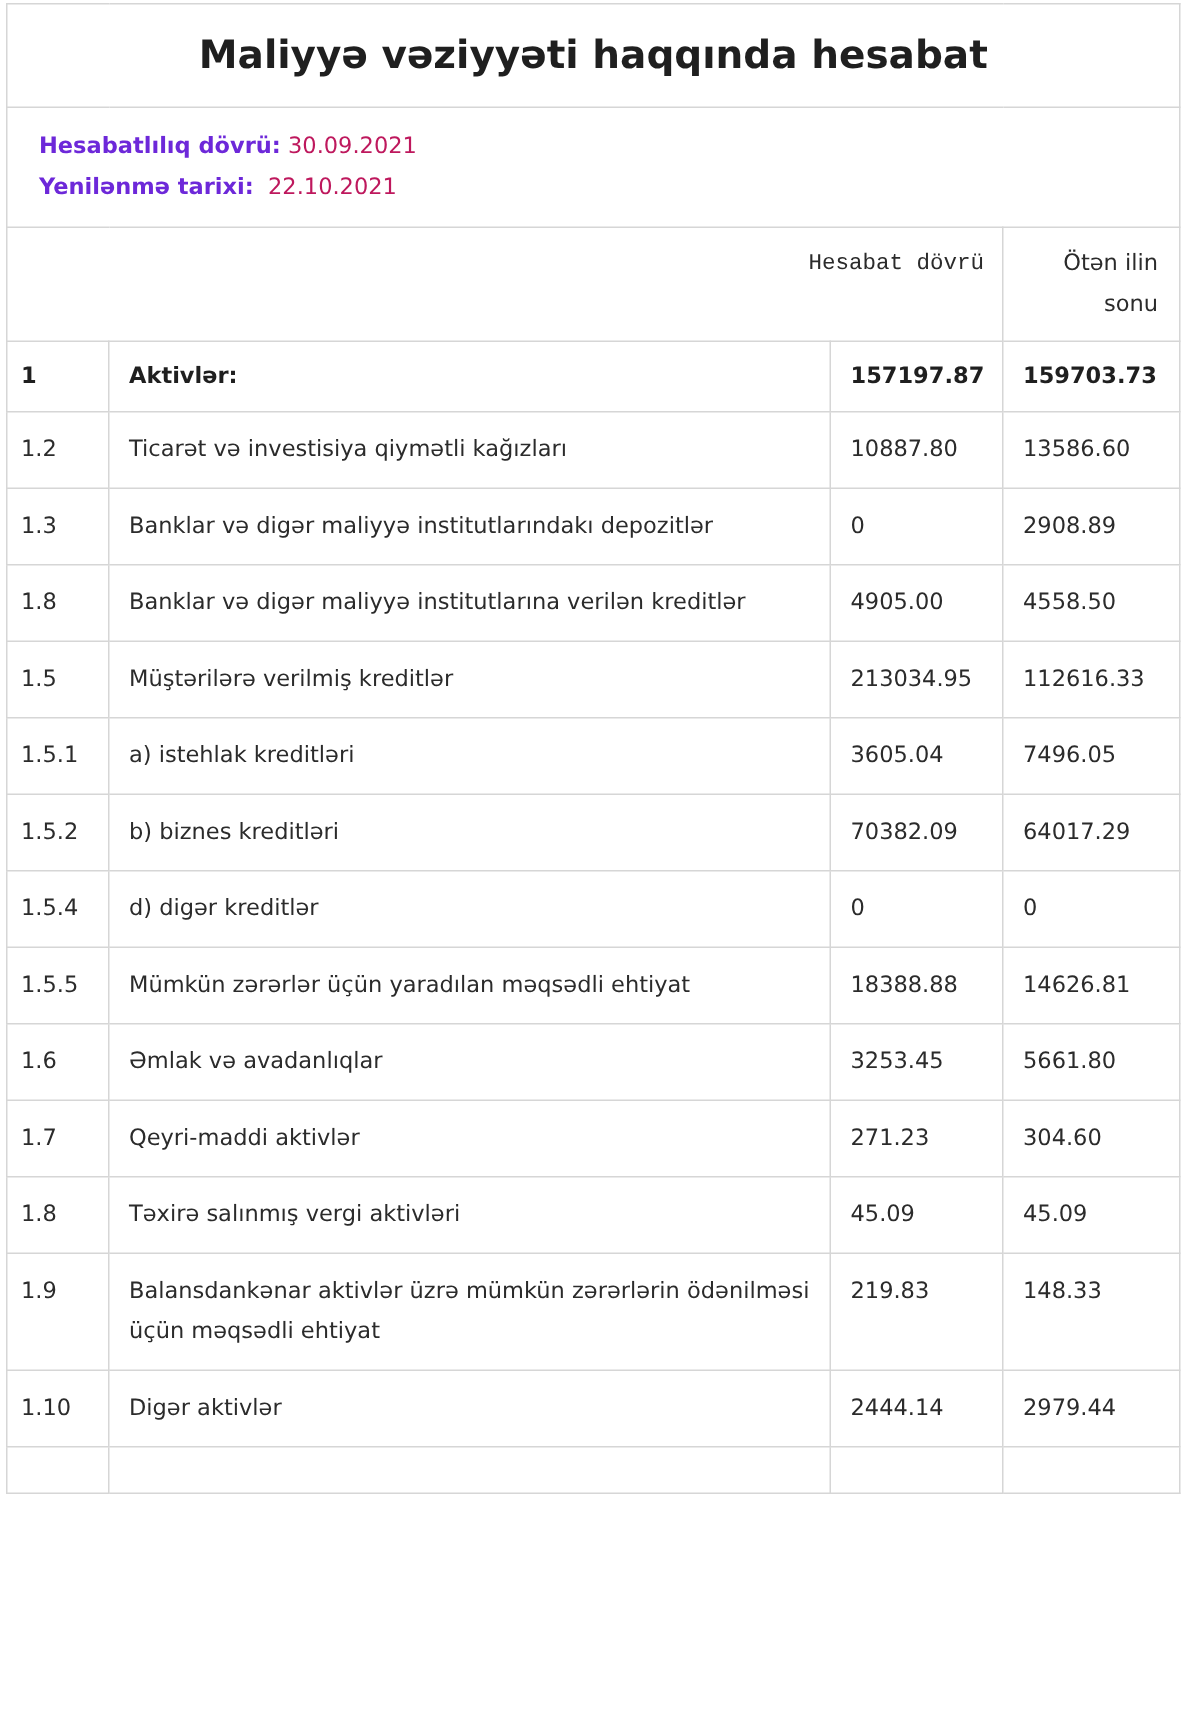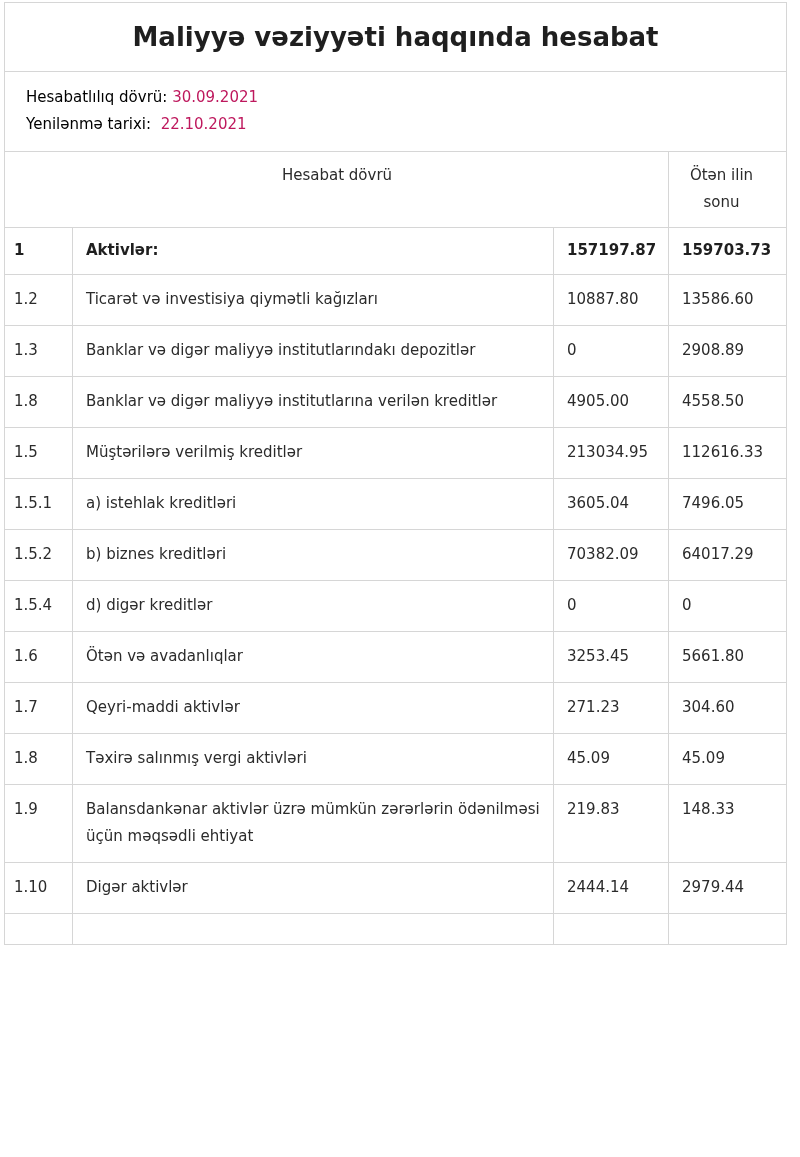--- a/index.html
+++ b/index.html
@@ -41,36 +41,37 @@
     font-weight: bold;
     line-height: 30px;
     color: #1f1f1f;
     padding: 0 10px;
     margin-top: 36px;
   }
   td.dates-cell {
     padding: 12px 20px 13px 21px;
     line-height: 27px;
   }
-  .dates-cell .label { font-weight: normal; color: #000000; }
+  .dates-cell .label { font-weight: bold; color: #6d28d9; }
   .dates-cell .value { color: #be185d; }
   .dates-line { white-space: nowrap; }
 
   tr.header-row td {
     padding-top: 10px;
     padding-bottom: 11px;
     line-height: 27px;
     color: #2b2b2b;
   }
   td.header-current {
-    text-align: center;
+    text-align: right;
     padding-right: 12px;
+    font-family: Liberation Mono, monospace;
   }
   td.header-previous {
-    text-align: center;
+    text-align: right;
     padding-left: 2px;
     padding-right: 14px;
   }
 
   tr.total-row td {
     padding-top: 9px;
     padding-bottom: 10px;
     font-weight: bold;
     color: #1f1f1f;
   }
@@ -147,22 +148,28 @@
         <td class="cell-val">70382.09</td>
         <td class="cell-val">64017.29</td>
       </tr>
       <tr>
         <td class="cell-num">1.5.4</td>
         <td class="cell-desc">d) digər kreditlər</td>
         <td class="cell-val">0</td>
         <td class="cell-val">0</td>
       </tr>
       <tr>
+        <td class="cell-num">1.5.5</td>
+        <td class="cell-desc">Mümkün zərərlər üçün yaradılan məqsədli ehtiyat</td>
+        <td class="cell-val">18388.88</td>
+        <td class="cell-val">14626.81</td>
+      </tr>
+      <tr>
         <td class="cell-num">1.6</td>
-        <td class="cell-desc">Ötən və avadanlıqlar</td>
+        <td class="cell-desc">Əmlak və avadanlıqlar</td>
         <td class="cell-val">3253.45</td>
         <td class="cell-val">5661.80</td>
       </tr>
       <tr>
         <td class="cell-num">1.7</td>
         <td class="cell-desc">Qeyri-maddi aktivlər</td>
         <td class="cell-val">271.23</td>
         <td class="cell-val">304.60</td>
       </tr>
       <tr>

